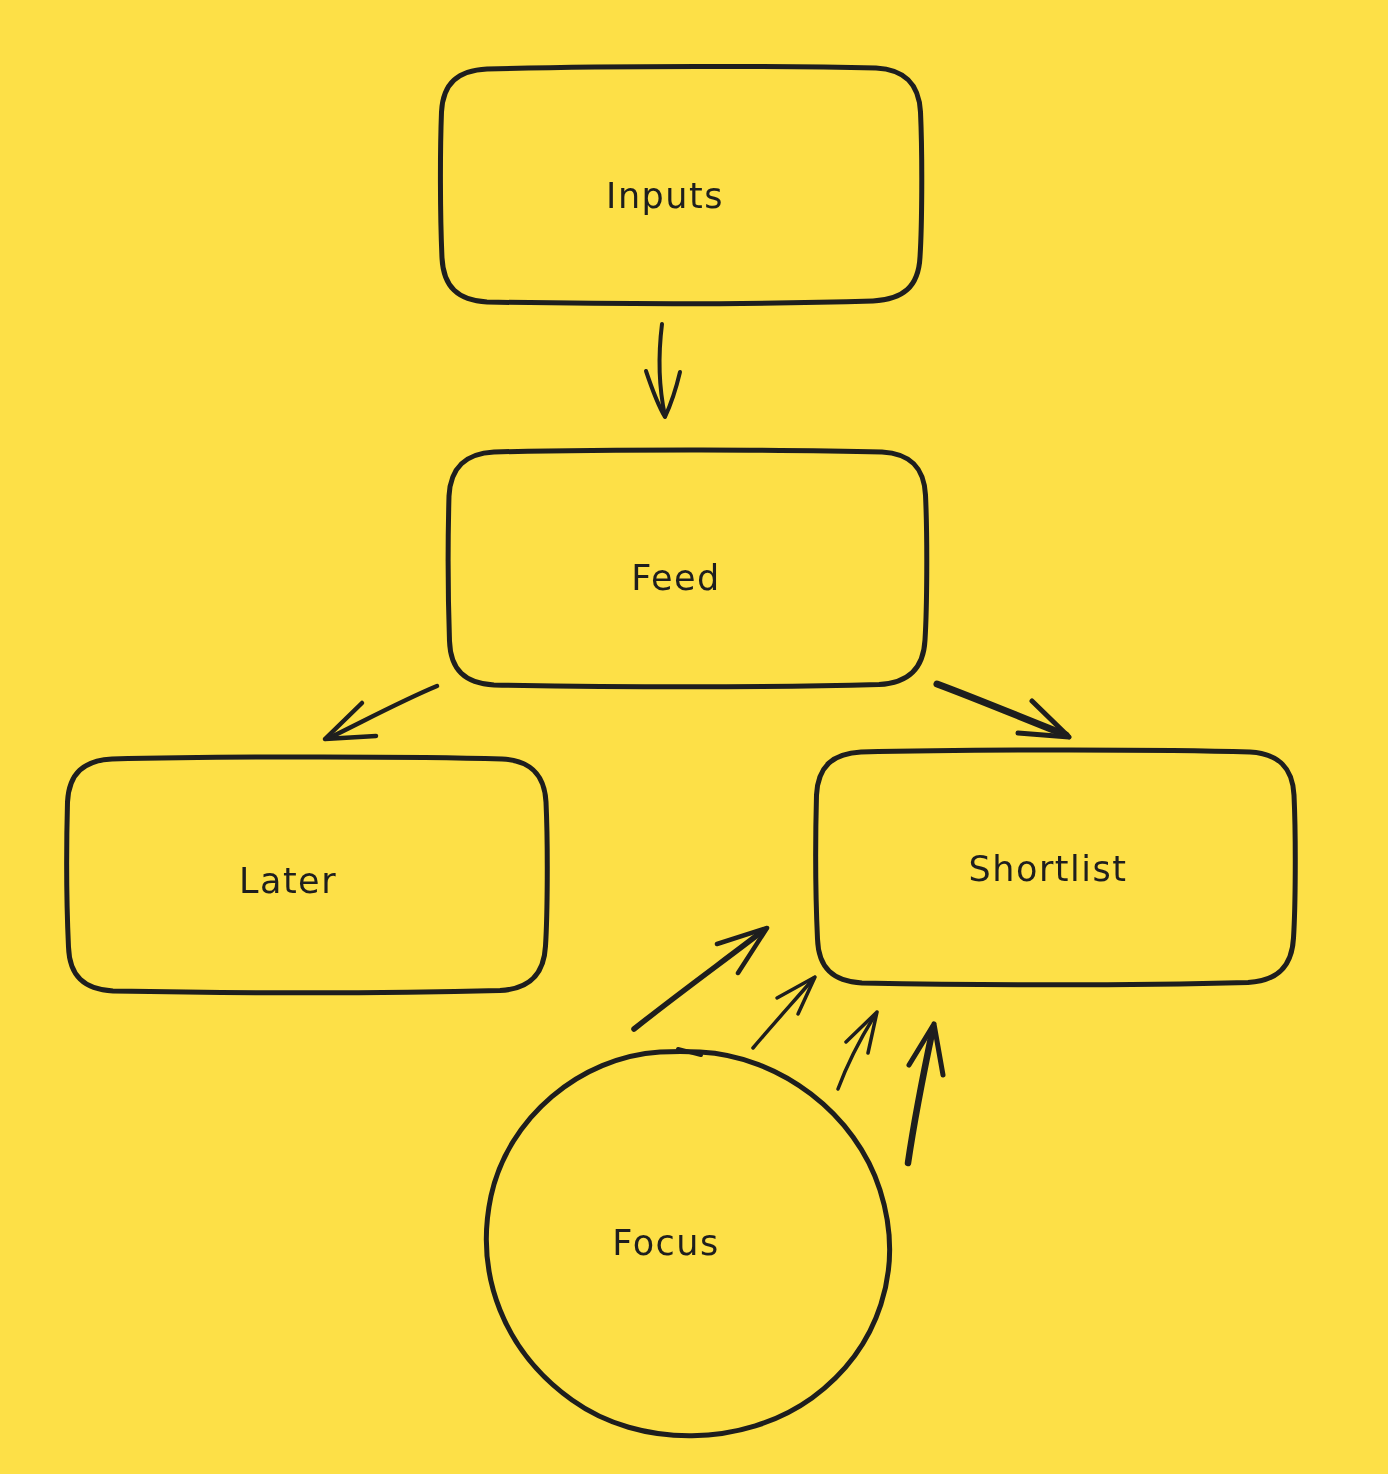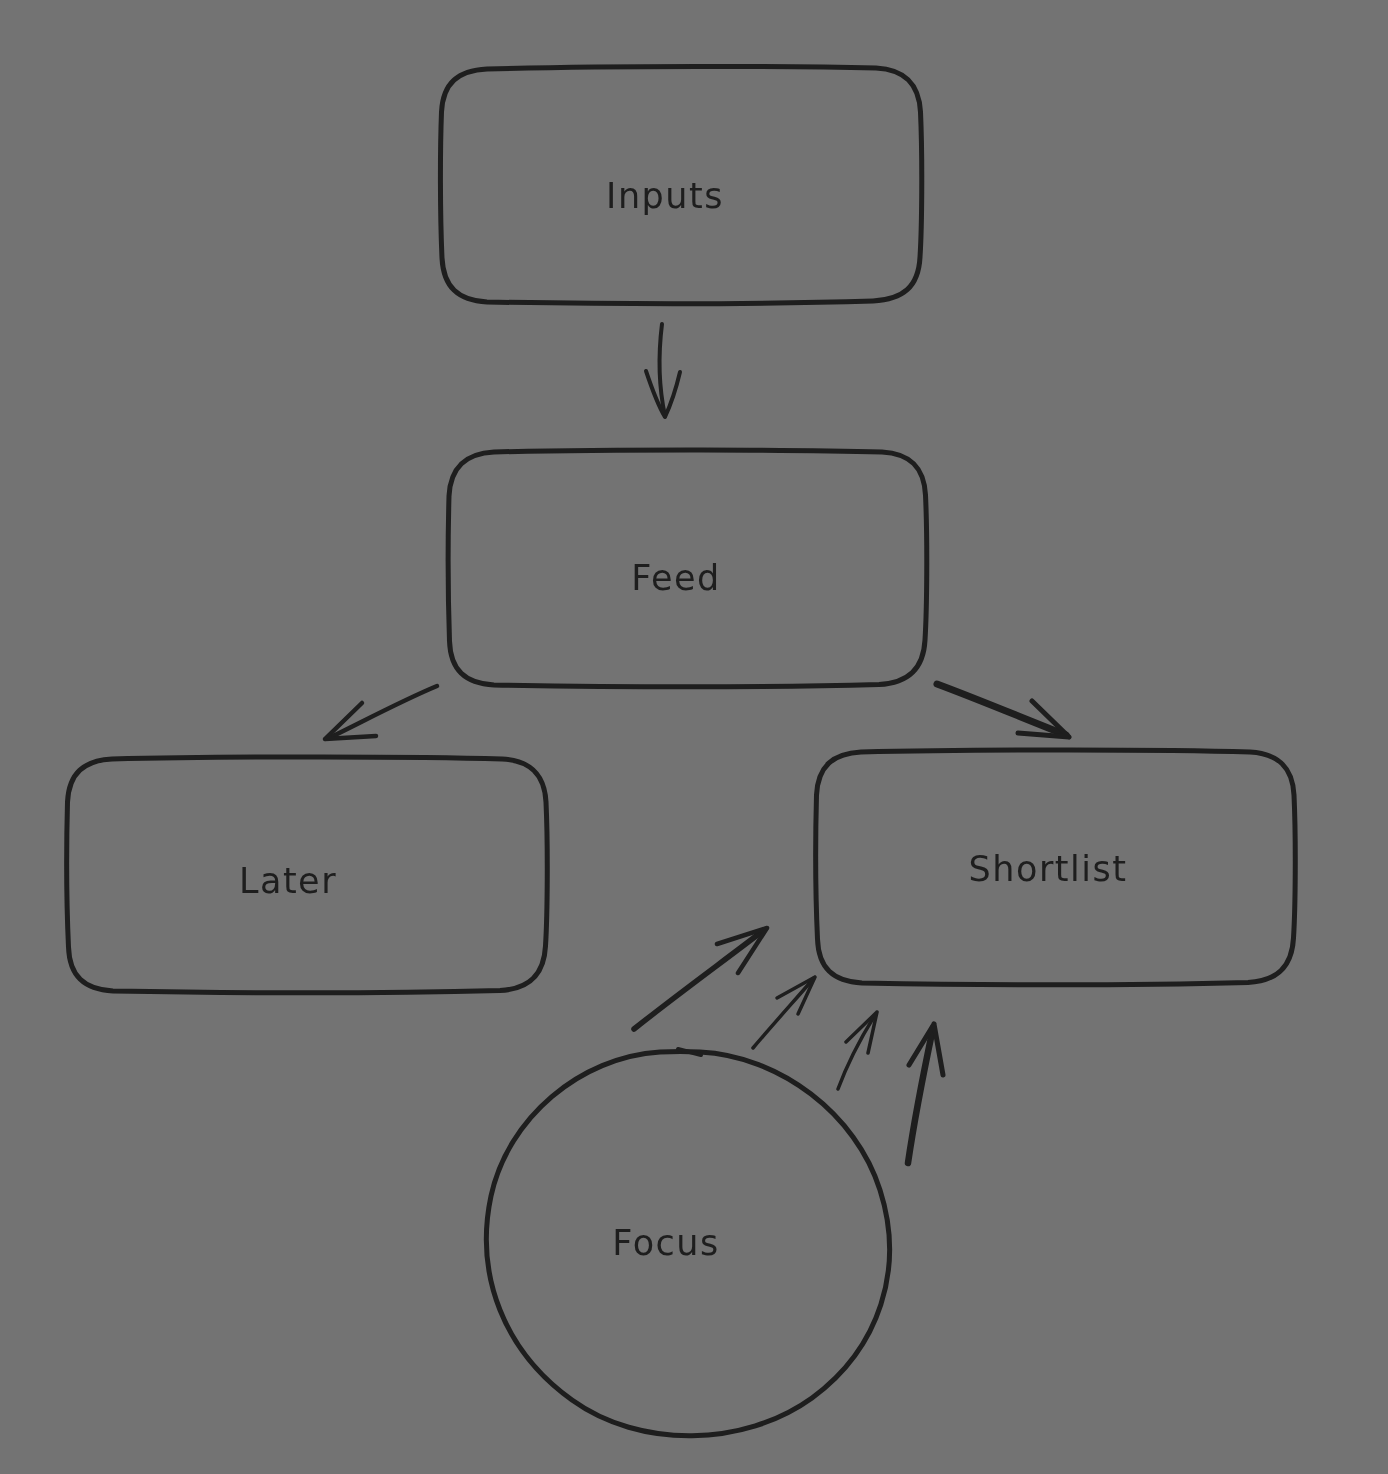--- a/index.html
+++ b/index.html
@@ -5,21 +5,21 @@
   html, body {
     margin: 0;
     padding: 0;
     background: #ffffff;
     font-family: "DejaVu Sans", "Liberation Sans", sans-serif;
   }
   .canvas {
     position: relative;
     width: 1388px;
     height: 1474px;
-    background: #737373;
+    background: #fde047;
     overflow: hidden;
   }
   svg.scene {
     position: absolute;
     left: 0;
     top: 0;
     width: 100%;
     height: 100%;
   }
   .shape {

